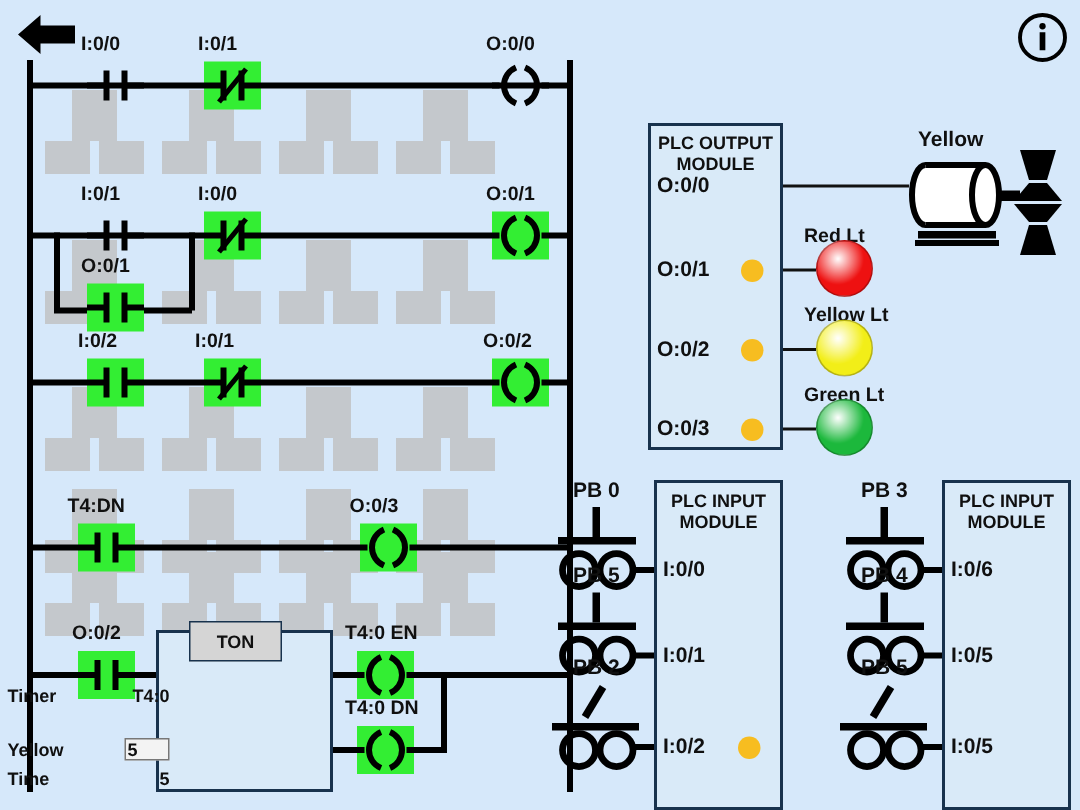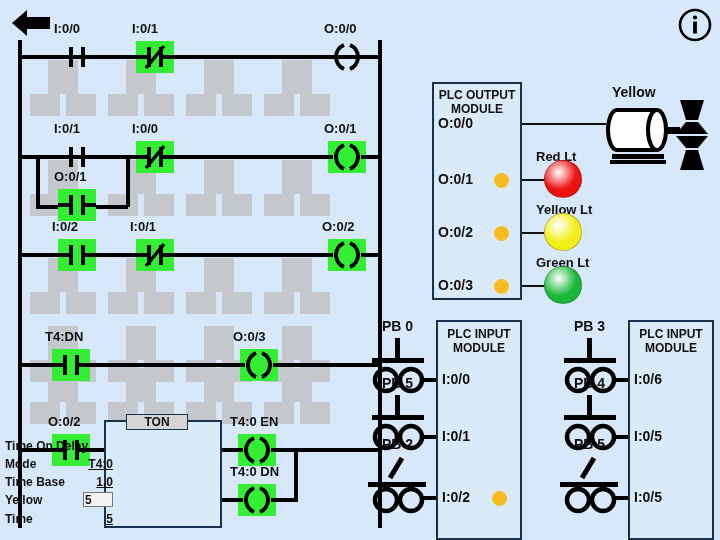--- a/index.html
+++ b/index.html
@@ -48,33 +48,33 @@
     cursor:pointer;
   }
   .sym.on{background:#33ee33;}
 
   
   .ton-box{
     position:absolute;left:104px;top:420px;width:118px;height:108px;
     border:2px solid #18324d;background:#d9eaf8;box-sizing:border-box;
   }
   .ton-title{
-    position:absolute;left:126px;top:414px;width:62px;height:16px;
+    position:absolute;left:126px;top:414px;width:62px;height:27px;
     background:#d5d5d5;border:1px solid #18324d;
     font-size:12px;font-weight:bold;color:#101010;
     display:flex;align-items:center;justify-content:center;
     box-sizing:border-box;
   }
   .ton-row{
     position:absolute;left:0;width:118px;height:17px;
     font-size:12px;font-weight:bold;color:#101010;
     display:flex;align-items:center;box-sizing:border-box;padding:0 5px;
   }
   .ton-row .k{flex:1;}
-  .ton-row .v{text-align:left;text-decoration:underline;}
+  .ton-row .v{text-align:left;}
   .preset-input{
     width:30px;height:15px;border:1px solid #777;background:#f3f3f3;
     font-size:12px;font-weight:bold;font-family:"Liberation Sans",sans-serif;
     color:#101010;text-align:left;padding:0 1px;box-sizing:border-box;
     cursor:text;line-height:14px;
   }
 
   
   .mod{
     position:absolute;border:2px solid #18324d;background:#d9eaf8;
@@ -381,30 +381,23 @@
         </svg>
       </div>
       <div class="lbl" style="left:230px;top:464px;">T4:0 DN</div>
       <div class="abs wire hwire" style="left:276px;top:498px;width:20px"></div>
       <div class="abs wire vwire" style="left:294px;top:448px;height:54px"></div>
       <div class="abs wire hwire" style="left:294px;top:448px;width:84px"></div>
     </div>
 
   <div class="ton-box"></div>
   <div class="ton-title">TON</div>
-  <div class="ton-row" style="top:437px">
-    <span class="k">Time On Delay</span>
-  </div>
   <div class="ton-row" style="top:455px">
-    <span class="k">Mode</span>
+    <span class="k">Timer</span>
     <span class="v">T4:0</span>
-  </div>
-  <div class="ton-row" style="top:473px">
-    <span class="k">Time Base</span>
-    <span class="v">1.0</span>
   </div>
   <div class="ton-row" style="top:491px">
     <span class="k">Yellow</span>
     <input class="preset-input" value="5" style="">
   </div>
   <div class="ton-row" style="top:510px">
     <span class="k">Time</span>
     <span class="v">5</span>
   </div>
 

